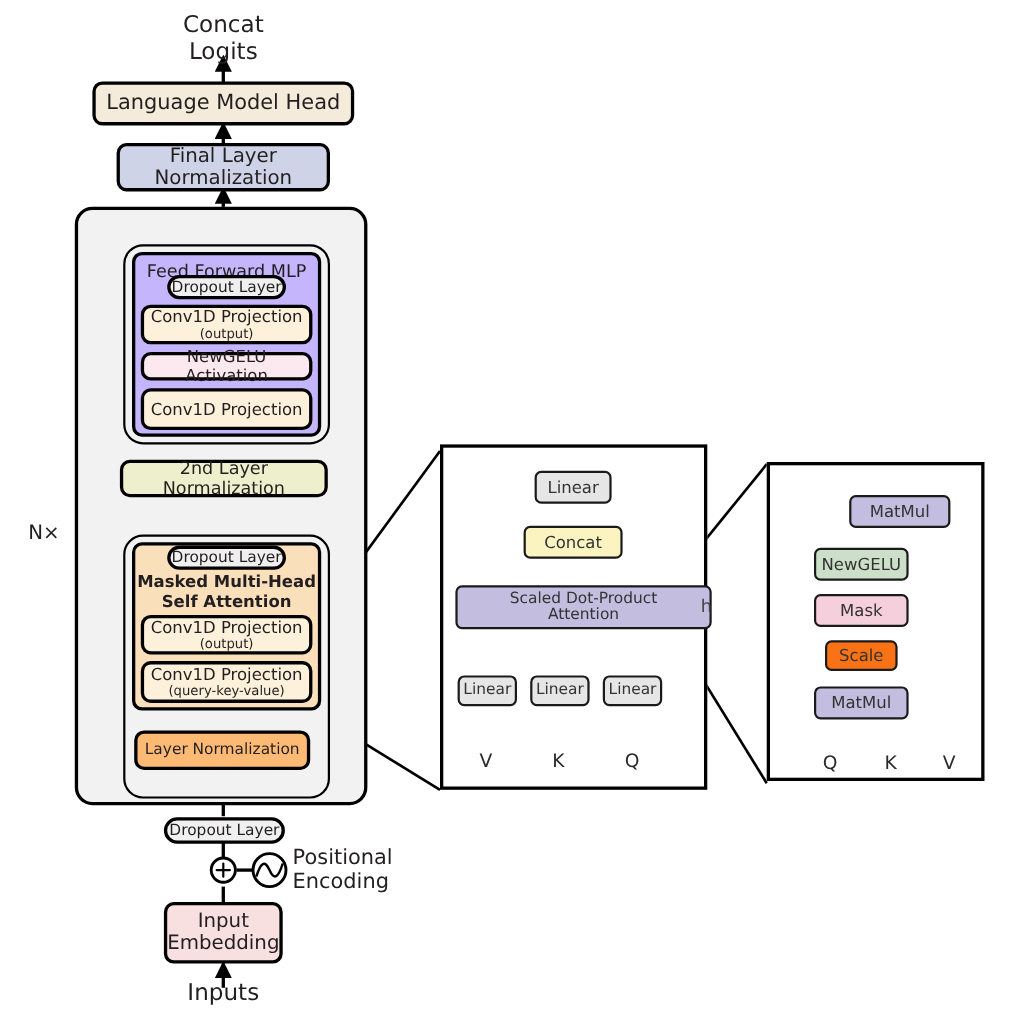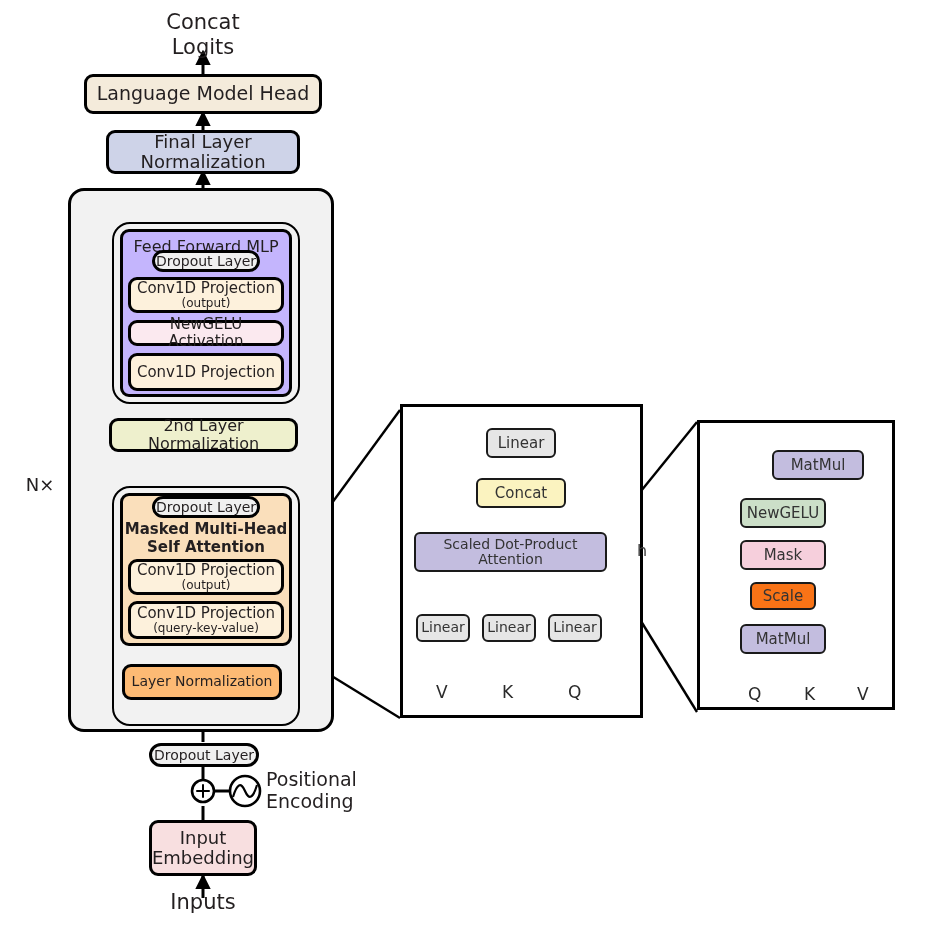--- a/index.html
+++ b/index.html
@@ -330,21 +330,21 @@
   </svg>
 
   <div class="pnode" style="left:486px; top:428px; width:70px; height:30px; background:#e6e6e6;">
     <span>Linear</span>
   </div>
 
   <div class="pnode" style="left:476px; top:478px; width:90px; height:30px; background:#fbf3c0;">
     <span>Concat</span>
   </div>
 
-  <div class="pnode" style="left:414px; top:532px; width:193px; height:40px; background:#c3bddf; font-size:14px; white-space:pre-line;">
+  <div class="pnode" style="left:414px; top:532px; width:233px; height:40px; background:#c3bddf; font-size:14px; white-space:pre-line;">
     <span>Scaled Dot-Product
 Attention</span>
   </div>
 
   <div class="pnode" style="left:416px; top:614px; width:54px; height:28px; background:#e6e6e6; font-size:14px;">
     <span>Linear</span>
   </div>
   <div class="pnode" style="left:482px; top:614px; width:54px; height:28px; background:#e6e6e6; font-size:14px;">
     <span>Linear</span>
   </div>

